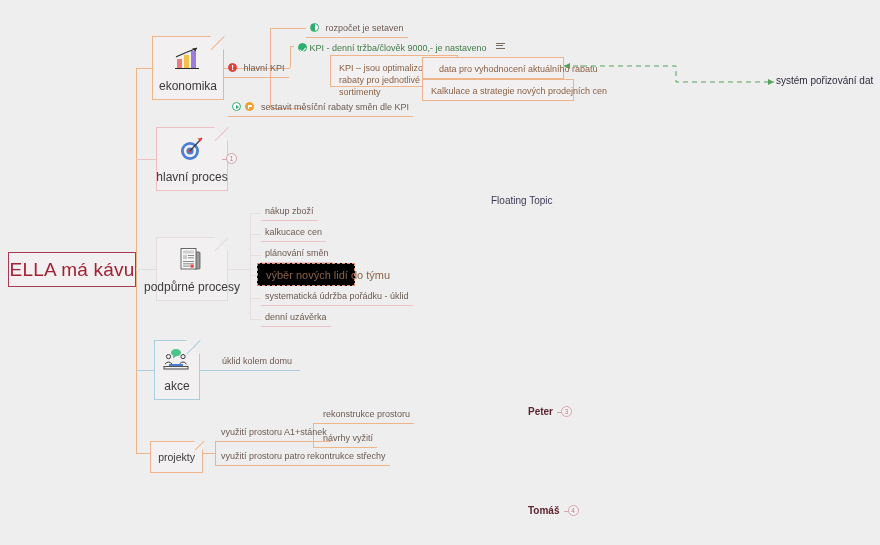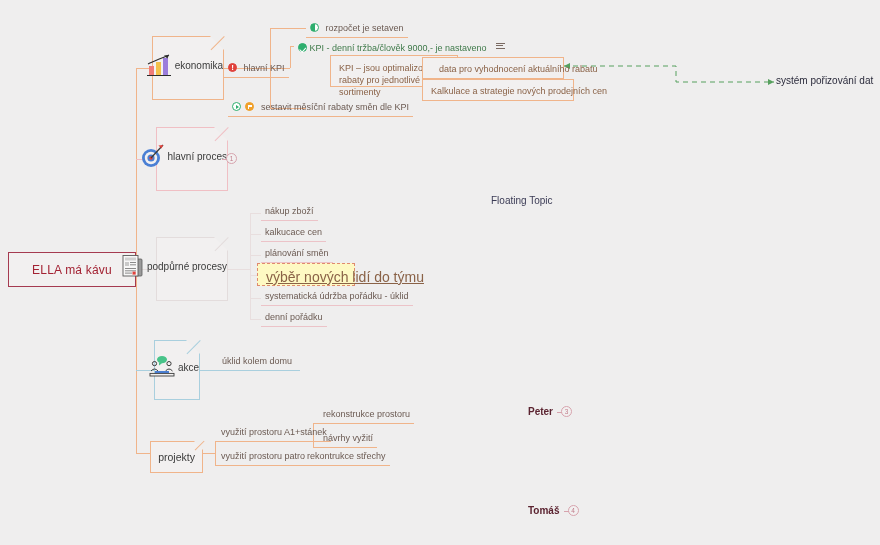--- a/index.html
+++ b/index.html
@@ -14,30 +14,30 @@
   #canvas{position:absolute;left:0;top:0;width:880px;height:545px;}
   .ln{position:absolute;}              
   .node{position:absolute;box-sizing:border-box;}
 
   
   .root{
     left:8px;top:252px;width:128px;height:35px;
     border:1px solid #a53a50;
     background:#f2f0f0;
     display:flex;align-items:center;justify-content:center;
-    color:#a32233;font-size:12px;letter-spacing:.2px;
+    color:#a32233;font-size:19px;letter-spacing:.2px;
   }
 
   
   .card{
     width:72px;height:64px;
     background:#f2f0f0;
-    display:flex;flex-direction:row;align-items:center;justify-content:flex-end;
+    display:flex;flex-direction:column;align-items:center;justify-content:flex-end;
     padding-bottom:6px;box-sizing:border-box;
-    font-size:10px;color:#3b3b3b;white-space:nowrap;
+    font-size:12px;color:#3b3b3b;white-space:nowrap;
   }
   .card .ic{flex:1;display:flex;align-items:center;justify-content:center;width:100%;}
   .card .lbl{line-height:1.1;}
   .fold{position:absolute;right:-1px;top:-1px;width:14px;height:14px;}
   .fold i{position:absolute;right:0;top:0;width:0;height:0;display:block;}
 
   .card.orange{border:1px solid #f0b48a;}
   .card.orange .fold i{border-top:14px solid #efeeee;border-left:14px solid transparent;}
   .card.orange .fold::after{content:"";position:absolute;right:0;top:0;width:19px;height:1px;background:#f0b48a;transform-origin:right top;transform:rotate(-45deg);}
   .card.rose{border:1px solid #f0bfc4;}
@@ -72,23 +72,23 @@
 
   
   .leafbox{
     font-size:9px;color:#8a6247;white-space:nowrap;
     border:1px solid #f0b48a;background:#f2f0f0;
     padding:6px 8px;line-height:1.35;box-sizing:border-box;
   }
   .leafbox.multi{white-space:normal;}
   
   .leafdash{
-    font-size:14px;color:#8a6247;white-space:nowrap;
-    border:1px dashed #e08a6e;background:#fef9c3;
-    padding:5px 8px;box-sizing:border-box;text-decoration:underline;
+    font-size:11px;color:#8a6247;white-space:nowrap;
+    border:1px dashed #e08a6e;background:#000000;
+    padding:5px 8px;box-sizing:border-box;
   }
 
   
   .floating{font-size:10px;color:#3b3b55;white-space:nowrap;}
   .floating.dark{color:#5b2330;font-weight:bold;}
 
   
   .badge{
     width:11px;height:11px;border-radius:50%;
     border:1px solid #d7a3ad;color:#c07c8a;
@@ -291,21 +291,21 @@
   <div class="node leaf u-rose" style="left:261px;top:246px;">
     <span>plánování směn</span>
   </div>
   <div class="node leafdash" style="left:257px;top:263px;width:98px;height:23px;">
     <span>výběr nových lidí do týmu</span>
   </div>
   <div class="node leaf u-rose" style="left:261px;top:289px;">
     <span>systematická údržba pořádku - úklid</span>
   </div>
   <div class="node leaf u-rose" style="left:261px;top:310px;">
-    <span>denní pořádku</span>
+    <span>denní uzávěrka</span>
   </div>
 
   <div class="node card blue" style="left:154px;top:340px;width:46px;height:60px;">
     <span class="fold">
         <i></i>
       </span>
     <span class="ic">
       <svg class="gicon" width="30" height="24" viewBox="0 0 30 24">
         <ellipse cx="14" cy="4.6" rx="5" ry="3.6" fill="#49c48a"></ellipse>
         <path d="M11 7.6 l 0 3 l 3 -2.4 z" fill="#49c48a"></path>

